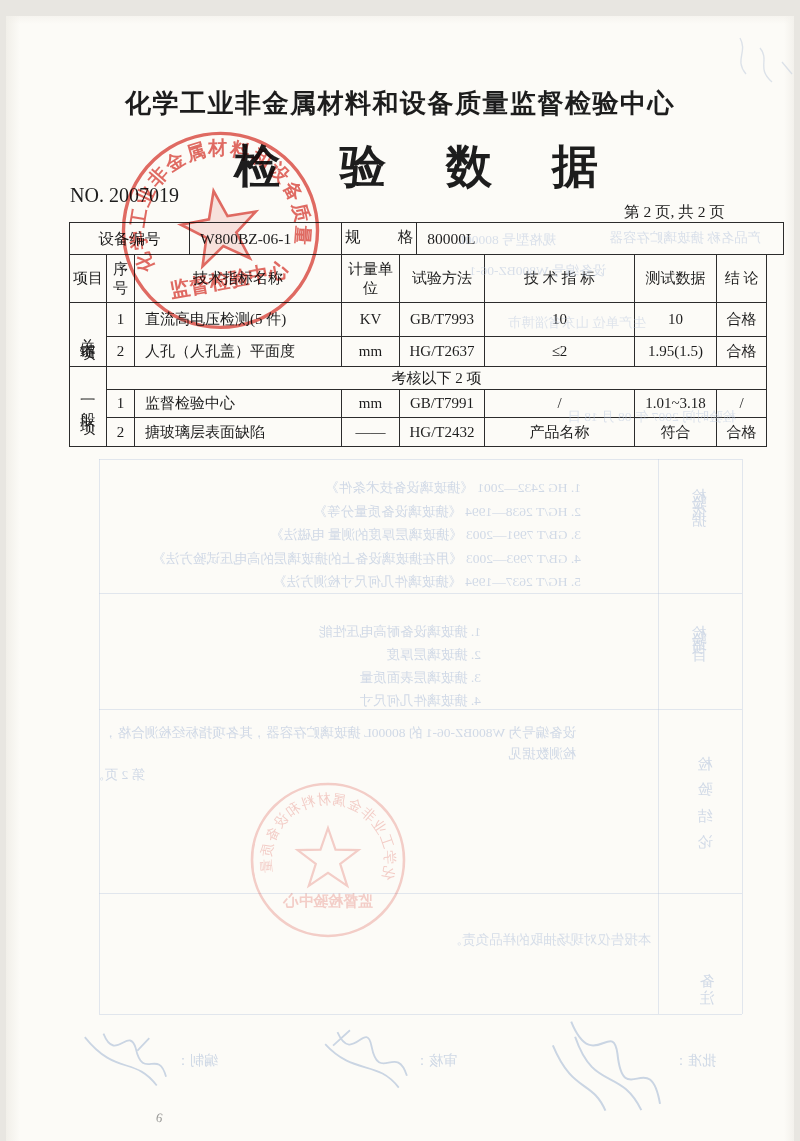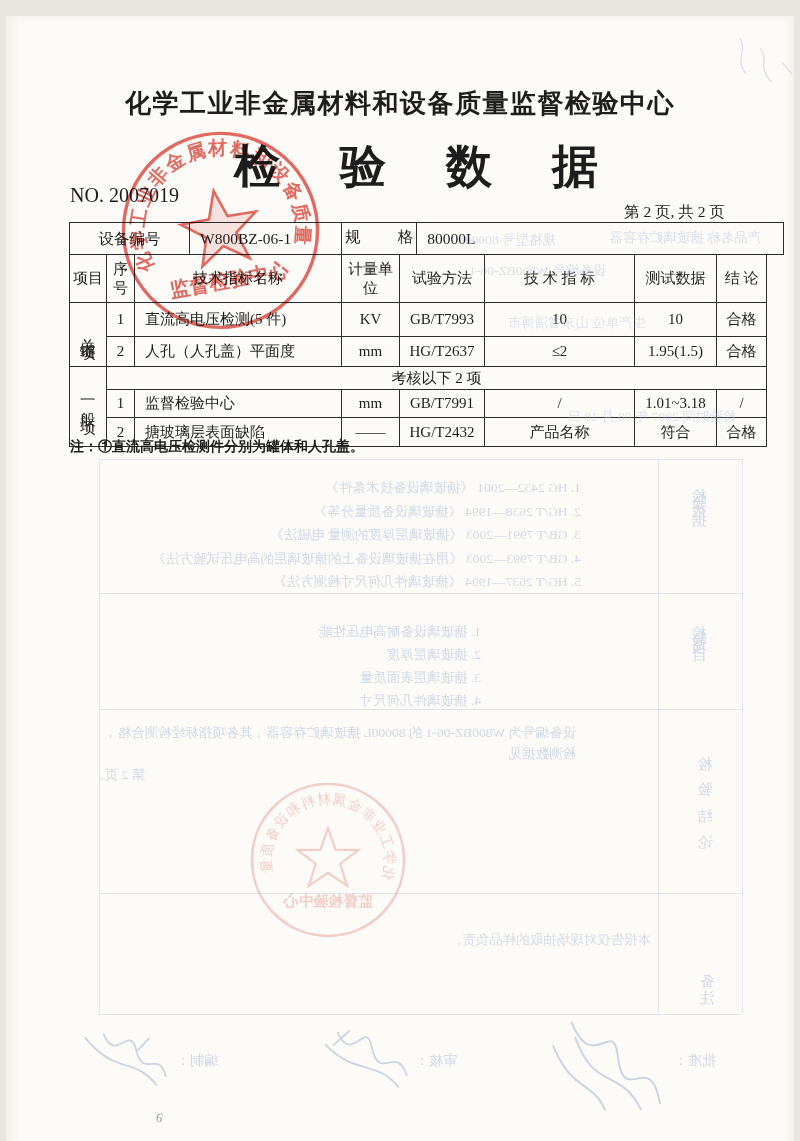--- a/index.html
+++ b/index.html
@@ -145,21 +145,20 @@
       <td class="cell-left">搪玻璃层表面缺陷</td>
       <td>——</td>
       <td>HG/T2432</td>
       <td>产品名称</td>
       <td>符合</td>
       <td>合格</td>
     </tr>
   </tbody>
     </table>
 
-  <div class="abs note">注：①直流高电压检测件分别为罐体和人孔盖。</div>
 
   <div class="abs faint-rule" style="left:93px;top:443px;width:643px;height:1px"></div>
   <div class="abs faint-rule" style="left:93px;top:577px;width:643px;height:1px"></div>
   <div class="abs faint-rule" style="left:93px;top:693px;width:643px;height:1px"></div>
   <div class="abs faint-rule" style="left:93px;top:877px;width:643px;height:1px"></div>
   <div class="abs faint-rule" style="left:93px;top:998px;width:643px;height:1px"></div>
   <div class="abs faint-rule" style="left:93px;top:443px;width:1px;height:555px"></div>
   <div class="abs faint-rule" style="left:652px;top:443px;width:1px;height:555px"></div>
   <div class="abs faint-rule" style="left:736px;top:443px;width:1px;height:555px"></div>
 

